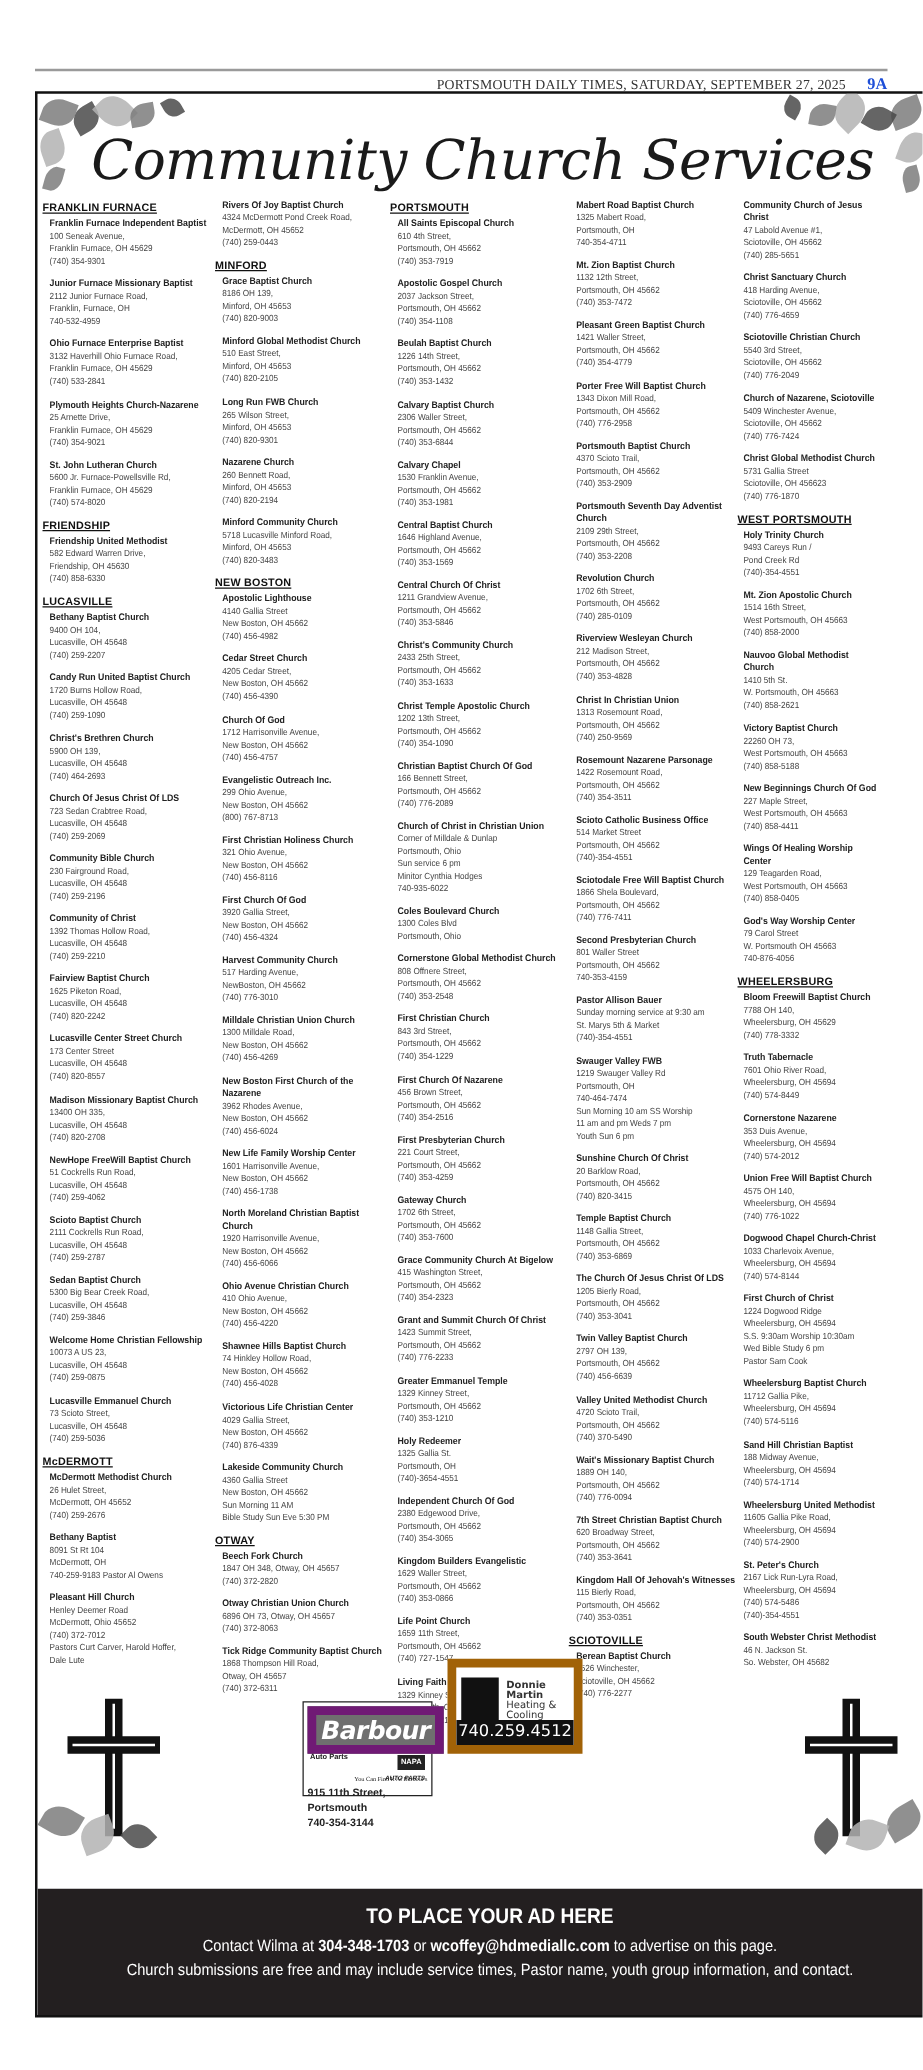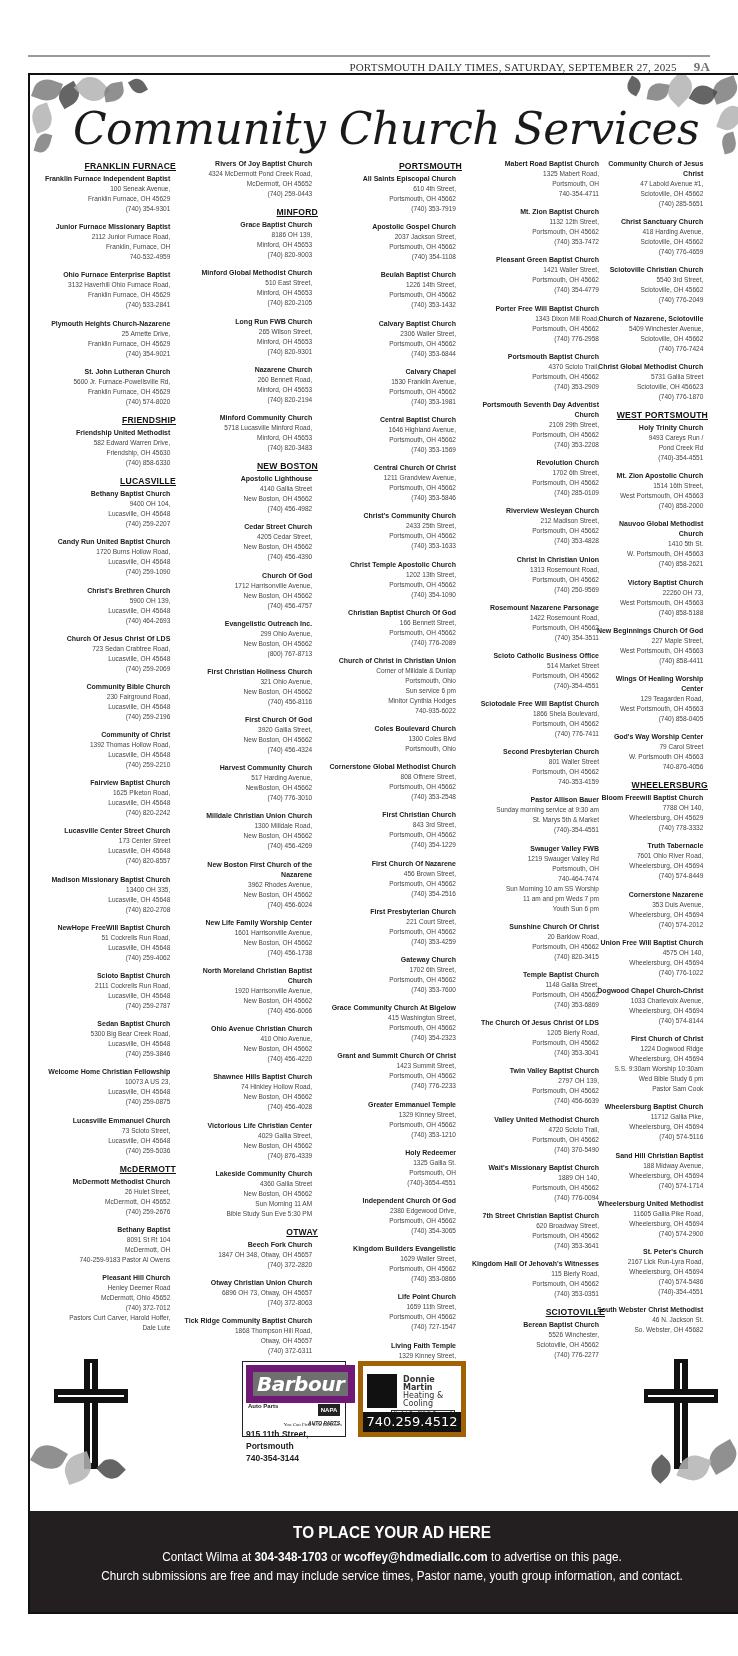--- a/index.html
+++ b/index.html
@@ -1,32 +1,32 @@
 <!DOCTYPE html>
 <html><head>
 <meta charset="utf-8">
 <style>
   * { box-sizing: border-box; margin: 0; padding: 0; }
   html, body { width: 738px; height: 1656px; background: #ffffff; overflow: hidden; }
   body { position: relative; font-family: "Liberation Sans", sans-serif; color: #222; }
 
   .top-rule { position: absolute; left: 28px; top: 55px; width: 682px; height: 2px; background: #9a9a9a; }
   .masthead { position: absolute; left: 28px; top: 59px; width: 682px; height: 16px; text-align: right; font-family: "Liberation Serif", serif; font-size: 11px; color: #333; letter-spacing: 0.2px; }
-  .masthead .pg { font-weight: bold; font-size: 13px; margin-left: 14px; color: #737373; }
+  .masthead .pg { font-weight: bold; font-size: 13px; margin-left: 14px; color: #1d4ed8; }
 
   .frame { position: absolute; left: 28px; top: 73px; width: 716px; height: 1541px; border: 2px solid #111; background: #fff; overflow: hidden; }
 
   .title { position: absolute; left: 0; top: 28px; width: 100%; text-align: center; font-family: "DejaVu Serif", serif; font-style: italic; font-size: 44px; color: #1a1a1a; letter-spacing: -0.5px; }
 
   .leaf { position: absolute; border-radius: 60% 0 60% 0; background: #7d7d7d; opacity: .85; }
   .leaf.d { background: #4a4a4a; }
   .leaf.l { background: #b3b3b3; }
 
   .cols { position: absolute; left: 0; top: 84px; width: 100%; height: 1270px; }
-  .col { position: absolute; top: 0; width: 140px; text-align: right; font-family: "Liberation Sans Narrow", "Liberation Sans", sans-serif; }
+  .col { position: absolute; top: 0; width: 140px; text-align: left; font-family: "Liberation Sans Narrow", "Liberation Sans", sans-serif; }
   .col.c1 { left: 4px; width: 142px; }
   .col.c2 { left: 142px; width: 146px; }
   .col.c3 { left: 282px; width: 150px; }
   .col.c4 { left: 425px; width: 150px; }
   .col.c5 { left: 560px; width: 118px; }
 
   .town { font-weight: bold; font-size: 8.6px; text-decoration: underline; margin: 2px 0 3px; letter-spacing: 0.2px; color: #111; }
   .entry { margin-bottom: 8.2px; line-height: 10px; font-size: 7.1px; color: #444; transform: scaleX(0.92); }
   .entry .nm { font-weight: bold; font-size: 7.6px; color: #222; display: block; }
   .entry .ln { display: block; }
@@ -39,21 +39,21 @@
   .cross .h::after { left: 4px; top: 6px; width: 66px; height: 2px; }
 
   .ad1 { position: absolute; left: 212px; top: 1286px; width: 104px; height: 76px; border: 1px solid #222; background: #fff; padding: 3px; }
   .ad1 .logo { font-family: "DejaVu Sans", sans-serif; font-style: italic; font-weight: bold; font-size: 20px; color: #fff; background: #6f6f6f; border: 7px solid #701a75; display: inline-block; padding: 0 4px; letter-spacing: -0.5px; }
   .ad1 .sub { display: inline-block; font-size: 6px; line-height: 6px; vertical-align: top; margin-left: 2px; font-weight: bold; }
   .ad1 .tag { font-family: "Liberation Serif", serif; font-size: 5px; text-align: right; margin-top: 1px; }
   .ad1 .addr { font-weight: bold; font-size: 8.5px; line-height: 10px; margin-top: 2px; }
   .ad1 .napa { position: absolute; right: 5px; top: 42px; width: 22px; height: 12px; background: #222; color: #fff; font-size: 6px; font-weight: bold; text-align: center; line-height: 12px; }
   .ad1 .ap { position: absolute; right: 5px; top: 58px; font-size: 5px; font-weight: bold; font-style: italic; }
 
-  .ad2 { position: absolute; left: 328px; top: 1286px; width: 108px; height: 76px; border: 5px solid #a16207; background: #fff; overflow: hidden; }
+  .ad2 { position: absolute; left: 328px; top: 1252px; width: 108px; height: 76px; border: 7px solid #a16207; background: #fff; overflow: hidden; }
   .ad2 .mlogo { position: absolute; left: 4px; top: 8px; width: 30px; height: 34px; background: #111; }
   .ad2 .brand { position: absolute; left: 40px; top: 10px; font-family: "DejaVu Sans", sans-serif; font-size: 8px; line-height: 8px; font-weight: bold; color: #333; }
   .ad2 .brand .thin { font-weight: normal; }
   .ad2 .slogan { position: absolute; left: 28px; top: 44px; font-size: 4.5px; border: 1px solid #333; padding: 0 2px; }
   .ad2 .phone { position: absolute; left: 0; bottom: 0; width: 100%; height: 20px; background: #111; color: #fff; font-family: "DejaVu Sans", sans-serif; font-weight: normal; font-size: 13px; text-align: center; line-height: 20px; }
 
   .banner { position: absolute; left: 0; top: 1436px; width: 100%; height: 101px; background: #231f20; color: #fff; text-align: center; padding-left: 12px; }
   .banner .head { font-family: "Liberation Sans", sans-serif; font-weight: bold; font-size: 17px; margin-top: 12px; transform: scaleX(0.9); }
   .banner .line { font-size: 13px; margin-top: 6px; transform: scaleX(0.9); }
   .banner b { font-weight: bold; }

